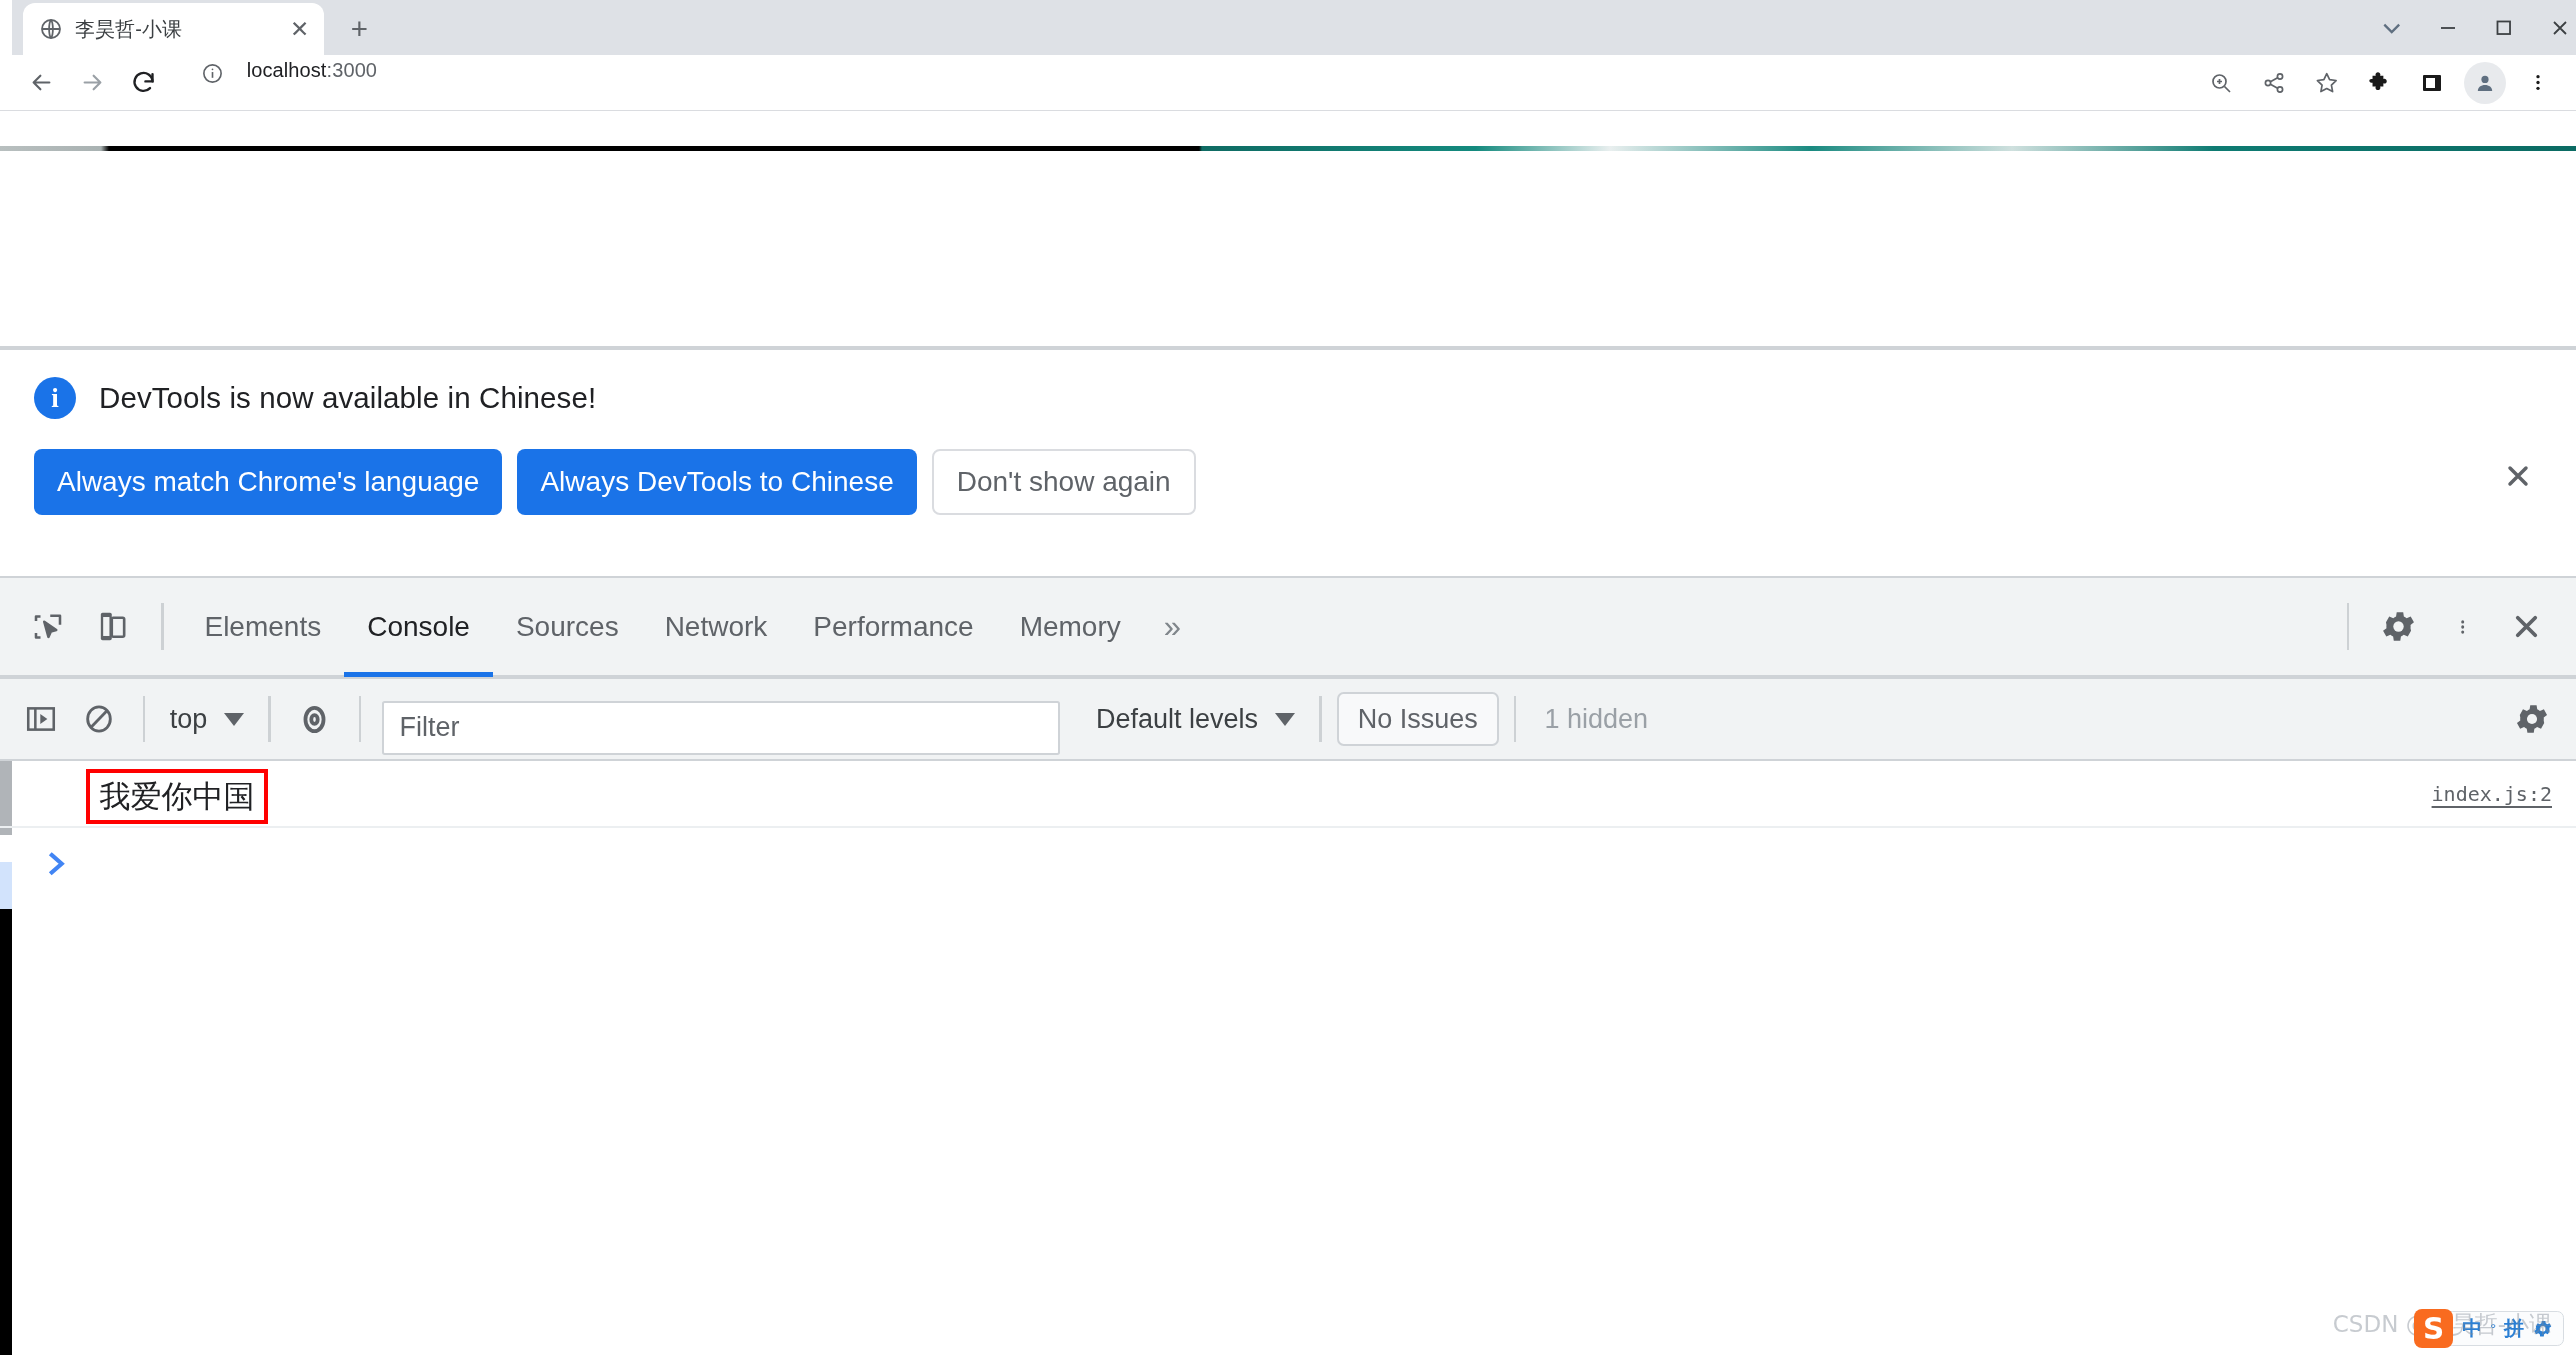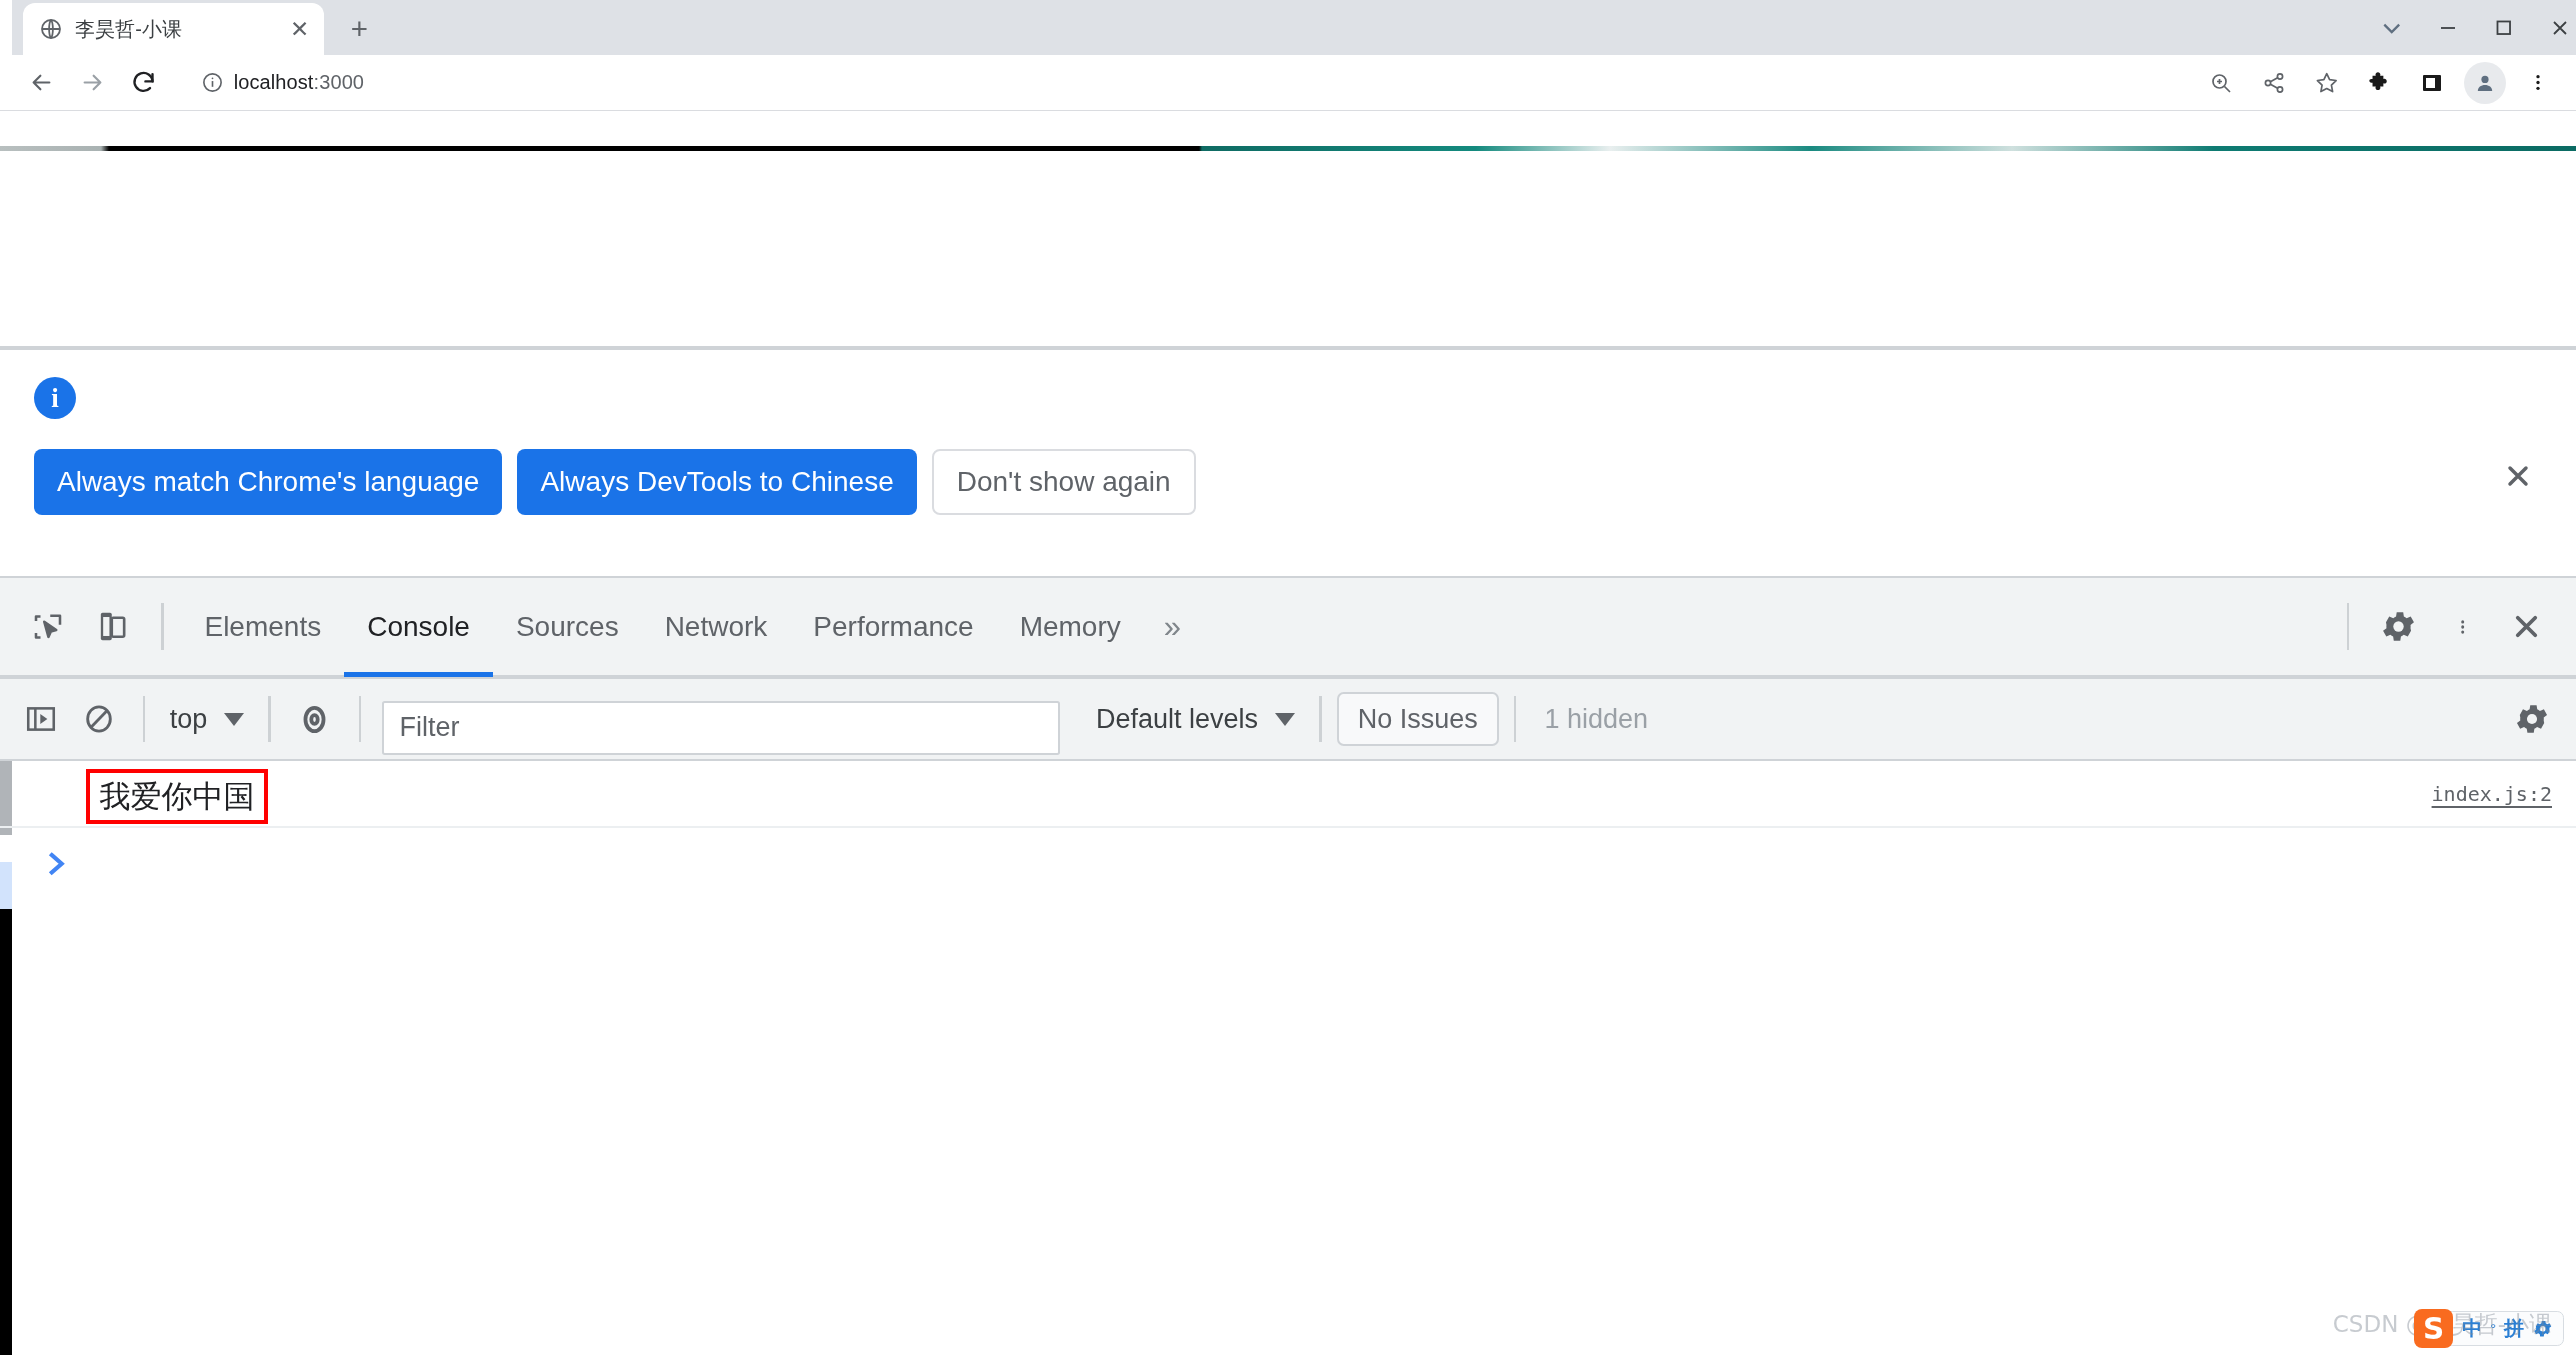--- a/index.html
+++ b/index.html
@@ -61,21 +61,21 @@
     position:absolute; left:0; top:55px; width:2576px; height:56px;
     background:#fff; display:flex; align-items:center;
     border-bottom: 1.3px solid #dadce0;
   }
   .nav-btn {
     width: 51px; height: 51px; display:flex; align-items:center; justify-content:center;
     color:#5f6368; flex:none;
   }
   .nav-btn:first-child { margin-left: 16px; }
   .omnibox {
-    flex:1; height: 47px; display:flex; align-items:center; gap:7px;
+    flex:1; height: 47px; display:flex; align-items:flex-start; gap:20px;
     margin-left: 23px; padding-left: 6.7px;
   }
   .omni-info { width:28px; height:28px; display:flex; align-items:center; justify-content:center; color:#5f6368; flex:none;}
   .omni-url { font-size:20px; color:#202124; letter-spacing:0.1px; white-space:nowrap;}
   .omni-url .port { color:#5f6368; }
   .tb-right { display:flex; align-items:center; gap:0; padding-right: 12px; }
   .tb-icon {
     width: 42px; height:42px; display:flex; align-items:center; justify-content:center;
     color:#5f6368; margin: 0 5.4px;
   }
@@ -376,20 +376,21 @@
   <div class="viewport">
     <div class="page-rule"></div>
     <div class="viewport-bottom-edge"></div>
   </div>
 
   <div class="devtools">
 
     <div class="dt-banner">
       <div class="banner-head">
         <span class="banner-info-icon">i</span>
+        <span class="banner-text">DevTools is now available in Chinese!</span>
       </div>
       <div class="banner-actions">
         <div class="btn btn-primary">Always match Chrome's language</div>
         <div class="btn btn-primary">Always DevTools to Chinese</div>
         <div class="btn btn-secondary">Don't show again</div>
       </div>
       <div class="banner-close">
         <svg width="32" height="32" viewBox="0 0 24 24" fill="none" stroke="#5f6368" stroke-width="2.6" stroke-linecap="round">
             <path d="M6 6l12 12M18 6L6 18"></path>
           </svg>

